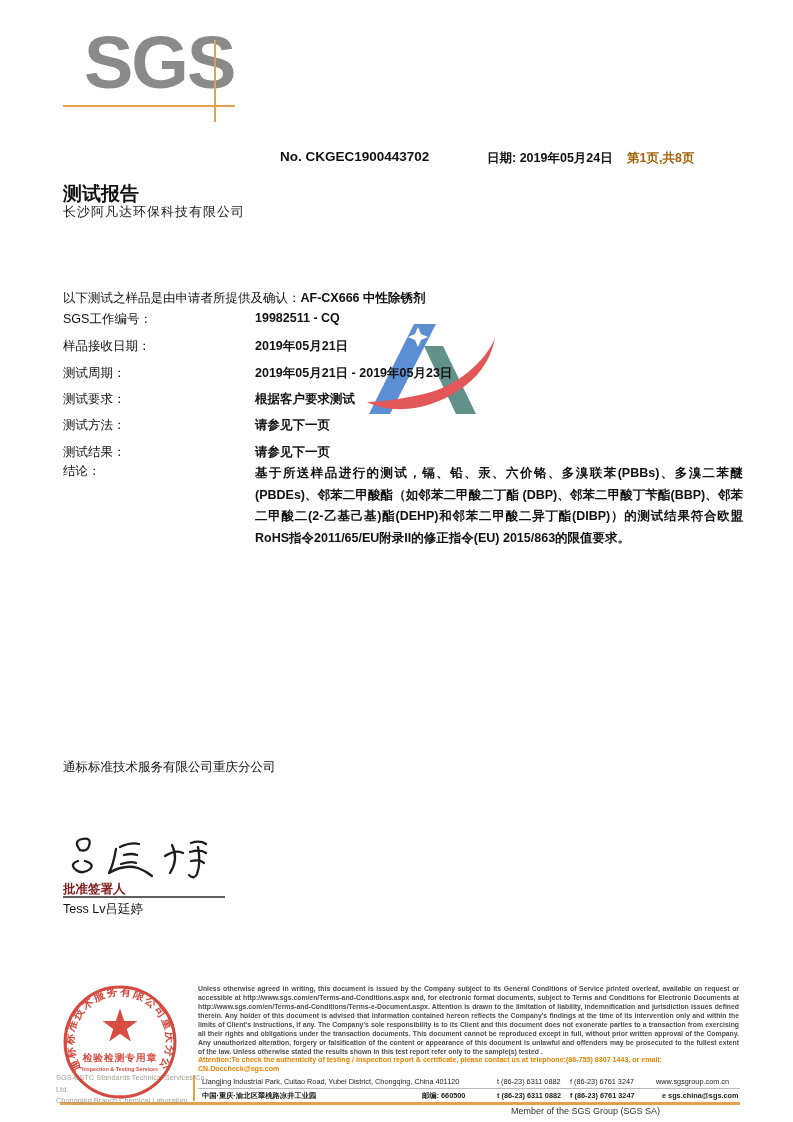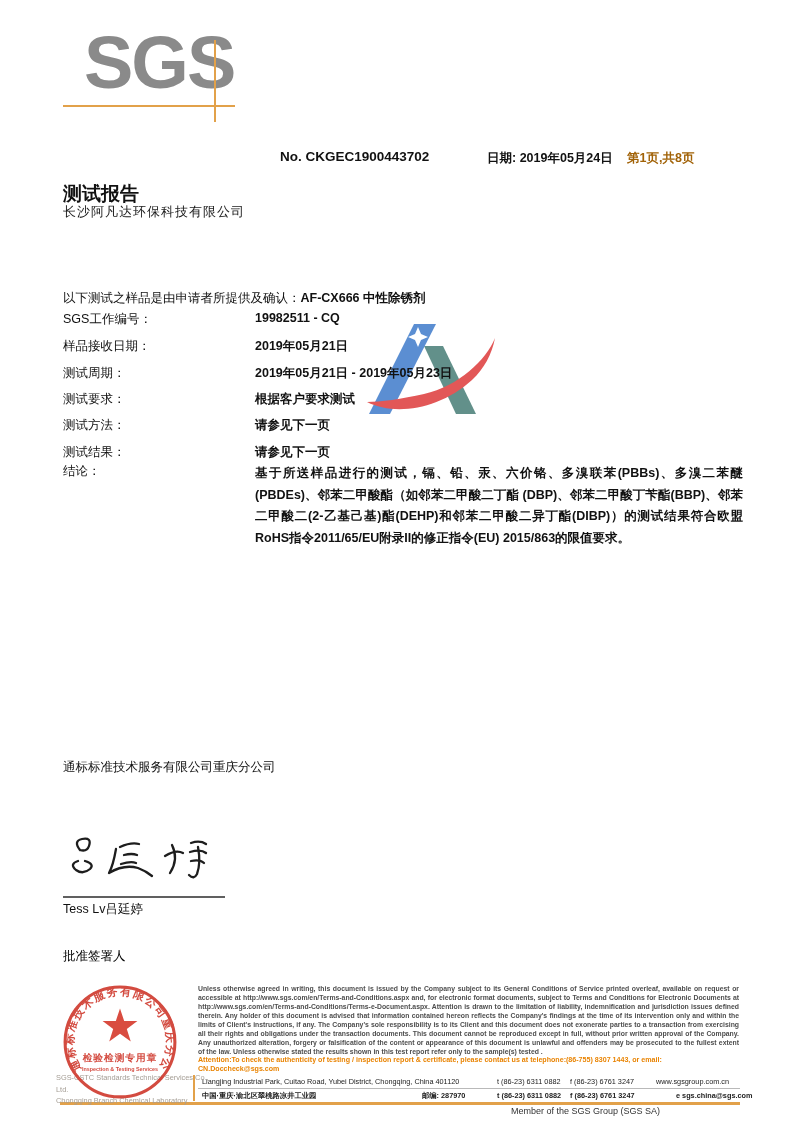--- a/index.html
+++ b/index.html
@@ -38,37 +38,37 @@
 
   .concl-label { position:absolute; left:63px; top:463px; font-size:12.5px; color:#111; }
   .concl-text  { position:absolute; left:255px; top:463px; width:488px; font-size:12.5px;
                  font-weight:bold; color:#111; line-height:21.5px; text-align:justify; }
 
   
   .signoff { position:absolute; left:63px; top:758px; font-size:12.5px; color:#111; line-height:19px; }
   .sig-svg { position:absolute; left:66px; top:834px; }
   .sig-rule { position:absolute; left:63px; top:896px; width:162px; height:2px; background:#606060; }
   .signer-name { position:absolute; left:63px; top:901px; font-size:12.5px; color:#111; }
-  .signer-role { position:absolute; left:63px; top:948px; font-size:12.5px; color:#000000; }
+  .signer-role { position:absolute; left:63px; top:881px; font-size:12.5px; color:#7f1d1d;font-weight:bold; }
 
   
   .seal { position:absolute; left:60px; top:984px; z-index:4; opacity:.9; }
   .lab-en { position:absolute; left:56px; top:1072px; width:160px; font-size:7.4px;
             color:#a49d94; line-height:11.5px; z-index:3; }
   .legal { position:absolute; left:198px; top:984px; width:541px; font-size:6.85px; line-height:9.05px;
            color:#4d4d4d; font-weight:bold; text-align:justify; }
   .attention { position:absolute; left:198px; top:1056px; width:541px; font-size:7.1px; line-height:9px;
                color:#e98300; font-weight:bold; }
   .addr-vline { position:absolute; left:193px; top:1075px; width:2px; height:26px; background:#e2a14a; }
   .addr-row { position:absolute; left:198px; width:542px; height:13px; font-size:7.3px; color:#222; }
   .addr-row span { position:absolute; top:2px; white-space:nowrap; }
   .addr-en { top:1075px; }
   .addr-cn { top:1088px; font-weight:bold; border-top:1px solid #b9b9b9; }
   .a-text { left:4px; }  .a-post { left:224px; } .a-tel { left:290px;margin-left:9px; }
-  .a-fax { left:372px; } .a-web { left:458px; }  .a-mail { left:454px;padding-left:24px; }
+  .a-fax { left:372px; } .a-web { left:458px; }  .a-mail { left:440px;padding-left:24px; }
   .foot-rule { position:absolute; left:60px; top:1102px; width:680px; height:3px; background:#e2a14a; }
   .member { position:absolute; left:350px; top:1106px; width:310px; text-align:right;
             font-size:9px; color:#333; }
 </style>
 </head>
 <body>
 
 <div class="page">
 
   <div class="watermark">
@@ -157,21 +157,21 @@
 
     <div class="addr-vline"></div>
     <div class="addr-row addr-en">
       <span class="a-text">Liangjing Industrial Park, Cuitao Road, Yubei District, Chongqing, China 401120</span>
       <span class="a-tel">t (86-23) 6311 0882</span>
       <span class="a-fax">f (86-23) 6761 3247</span>
       <span class="a-web">www.sgsgroup.com.cn</span>
     </div>
     <div class="addr-row addr-cn">
       <span class="a-text">中国·重庆·渝北区翠桃路凉井工业园</span>
-      <span class="a-post">邮编: 287970</span>
+      <span class="a-post">邮编: 660500</span>
       <span class="a-tel">t (86-23) 6311 0882</span>
       <span class="a-fax">f (86-23) 6761 3247</span>
       <span class="a-mail">e sgs.china@sgs.com</span>
     </div>
 
     <div class="foot-rule"></div>
     <div class="member">Member of the SGS Group (SGS SA)</div>
   </div>
 </div>
 

